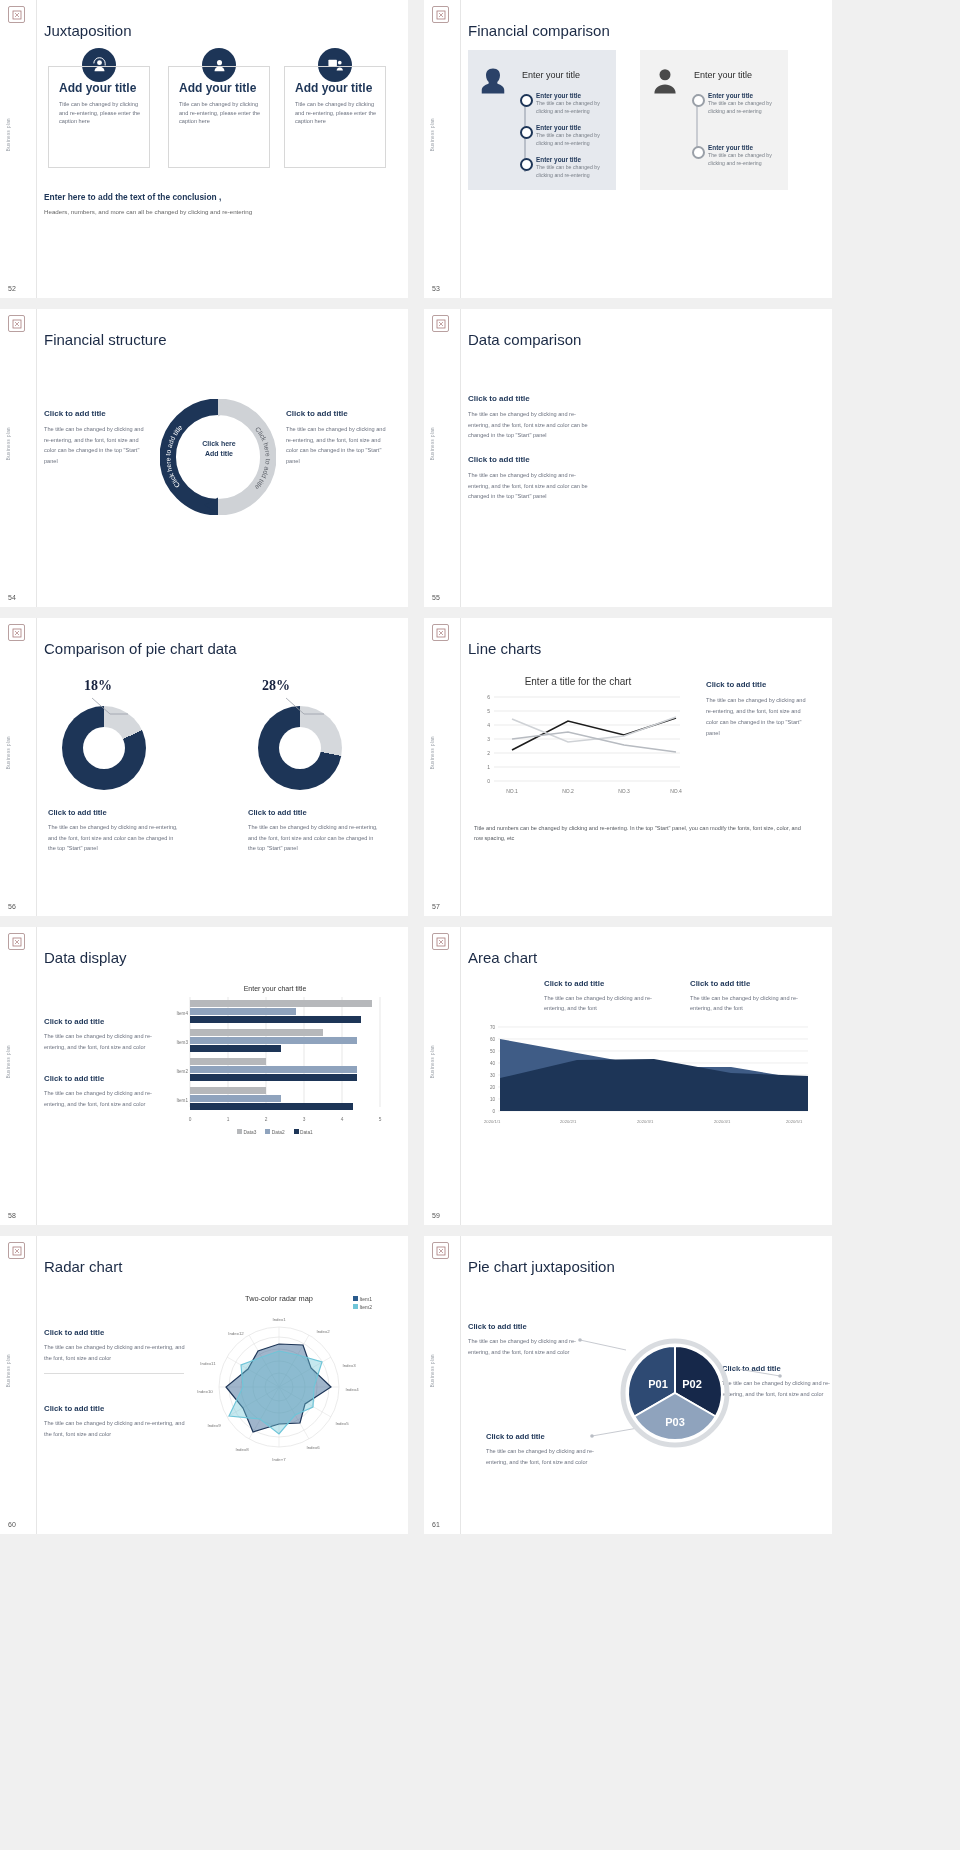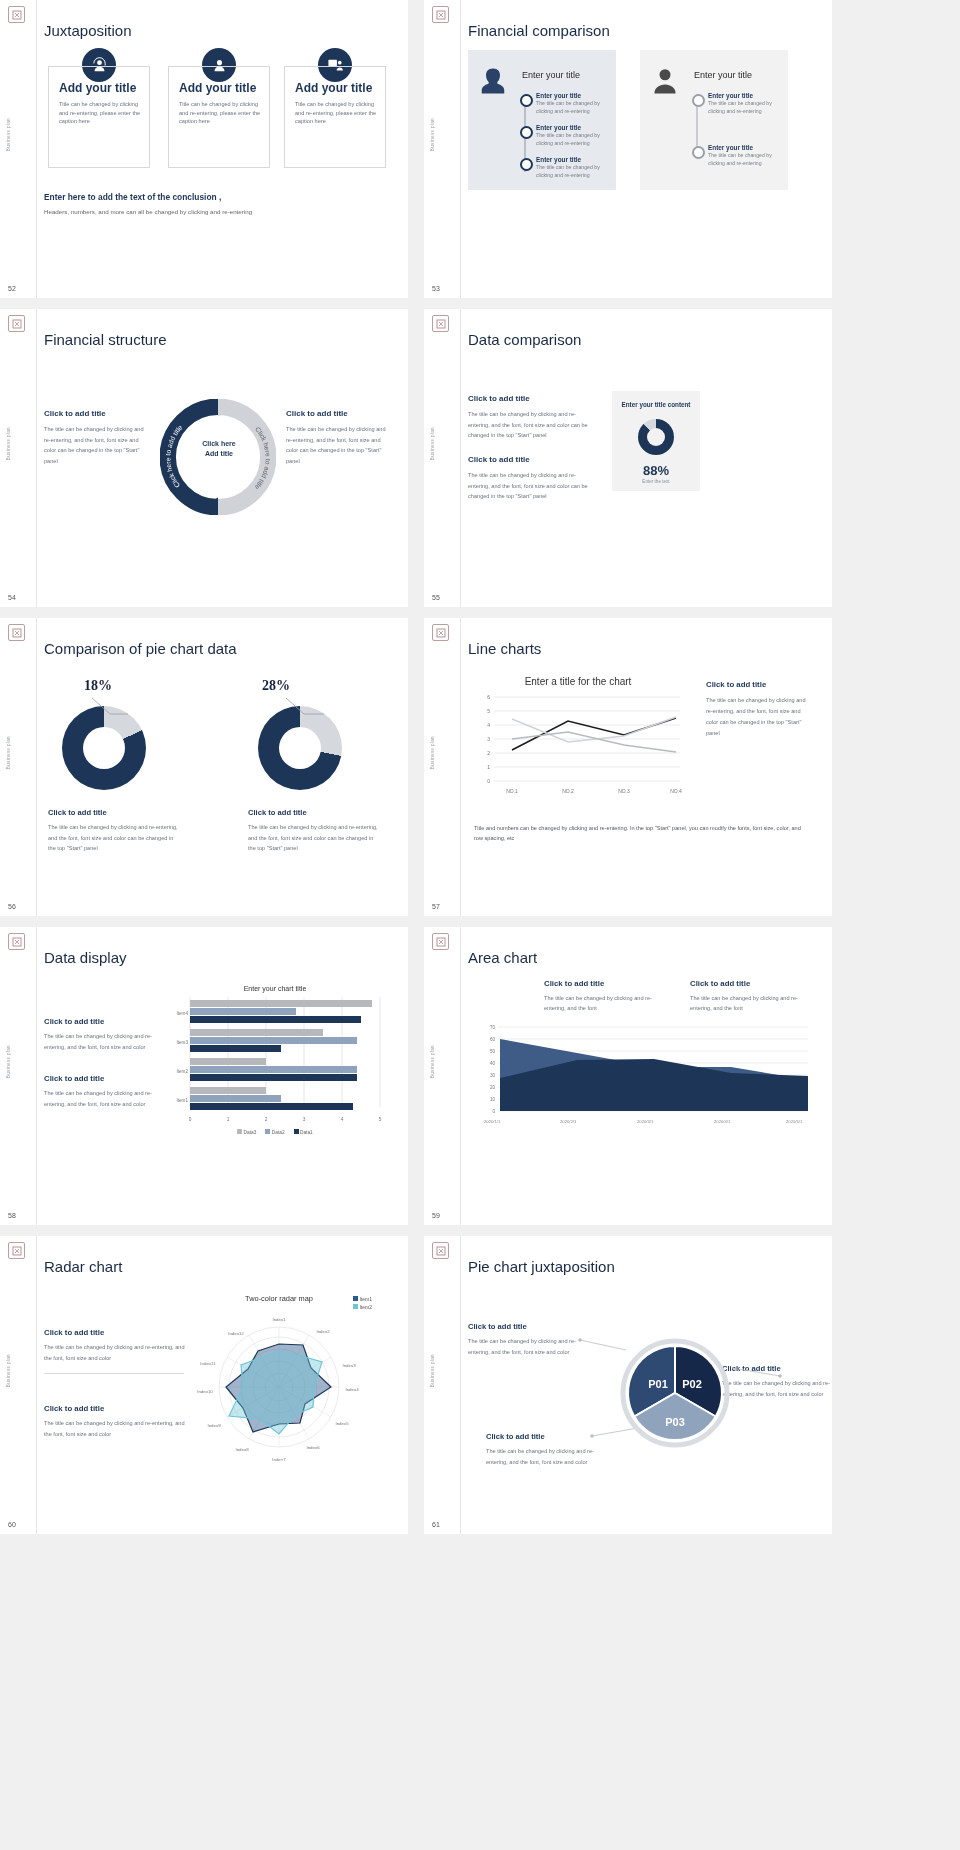--- a/index.html
+++ b/index.html
@@ -254,28 +254,20 @@
       <div>
         <div style="font-size:8px;font-weight:bold;color:#1d3557">Click to add title</div>
         <div class="tiny" style="margin-top:6px;line-height:1.9">The title can be changed by clicking and re-entering, and the font, font size and color can be changed in the top "Start" panel</div>
       </div>
       <div style="margin-top:14px">
         <div style="font-size:8px;font-weight:bold;color:#1d3557">Click to add title</div>
         <div class="tiny" style="margin-top:6px;line-height:1.9">The title can be changed by clicking and re-entering, and the font, font size and color can be changed in the top "Start" panel</div>
       </div>
     </div>
 
-    <div class="box b1">
-      <div class="bt">Enter your title content</div>
-      <div style="position:absolute;left:26px;top:28px;width:36px;height:36px;border-radius:50%;background:conic-gradient(#1d3557 0 88%, #d5d8dc 88% 100%);">
-        <div style="position:absolute;left:9px;top:9px;width:18px;height:18px;border-radius:50%;background:#f2f2f2"></div>
-      </div>
-      <div class="pct">88%</div>
-      <div class="sub">Enter the text</div>
-    </div>
   </div>
 
   <div class="slide left s56">
     <div class="badge">
       <svg viewBox="0 0 10 10">
           <rect x="1" y="1" width="8" height="8" fill="none" stroke="#a97b7b" stroke-width="0.8"></rect>
           <path d="M3 3 L7 7 M7 3 L3 7" stroke="#a97b7b" stroke-width="0.7"></path>
         </svg>
     </div>
     <div class="sep"></div>

